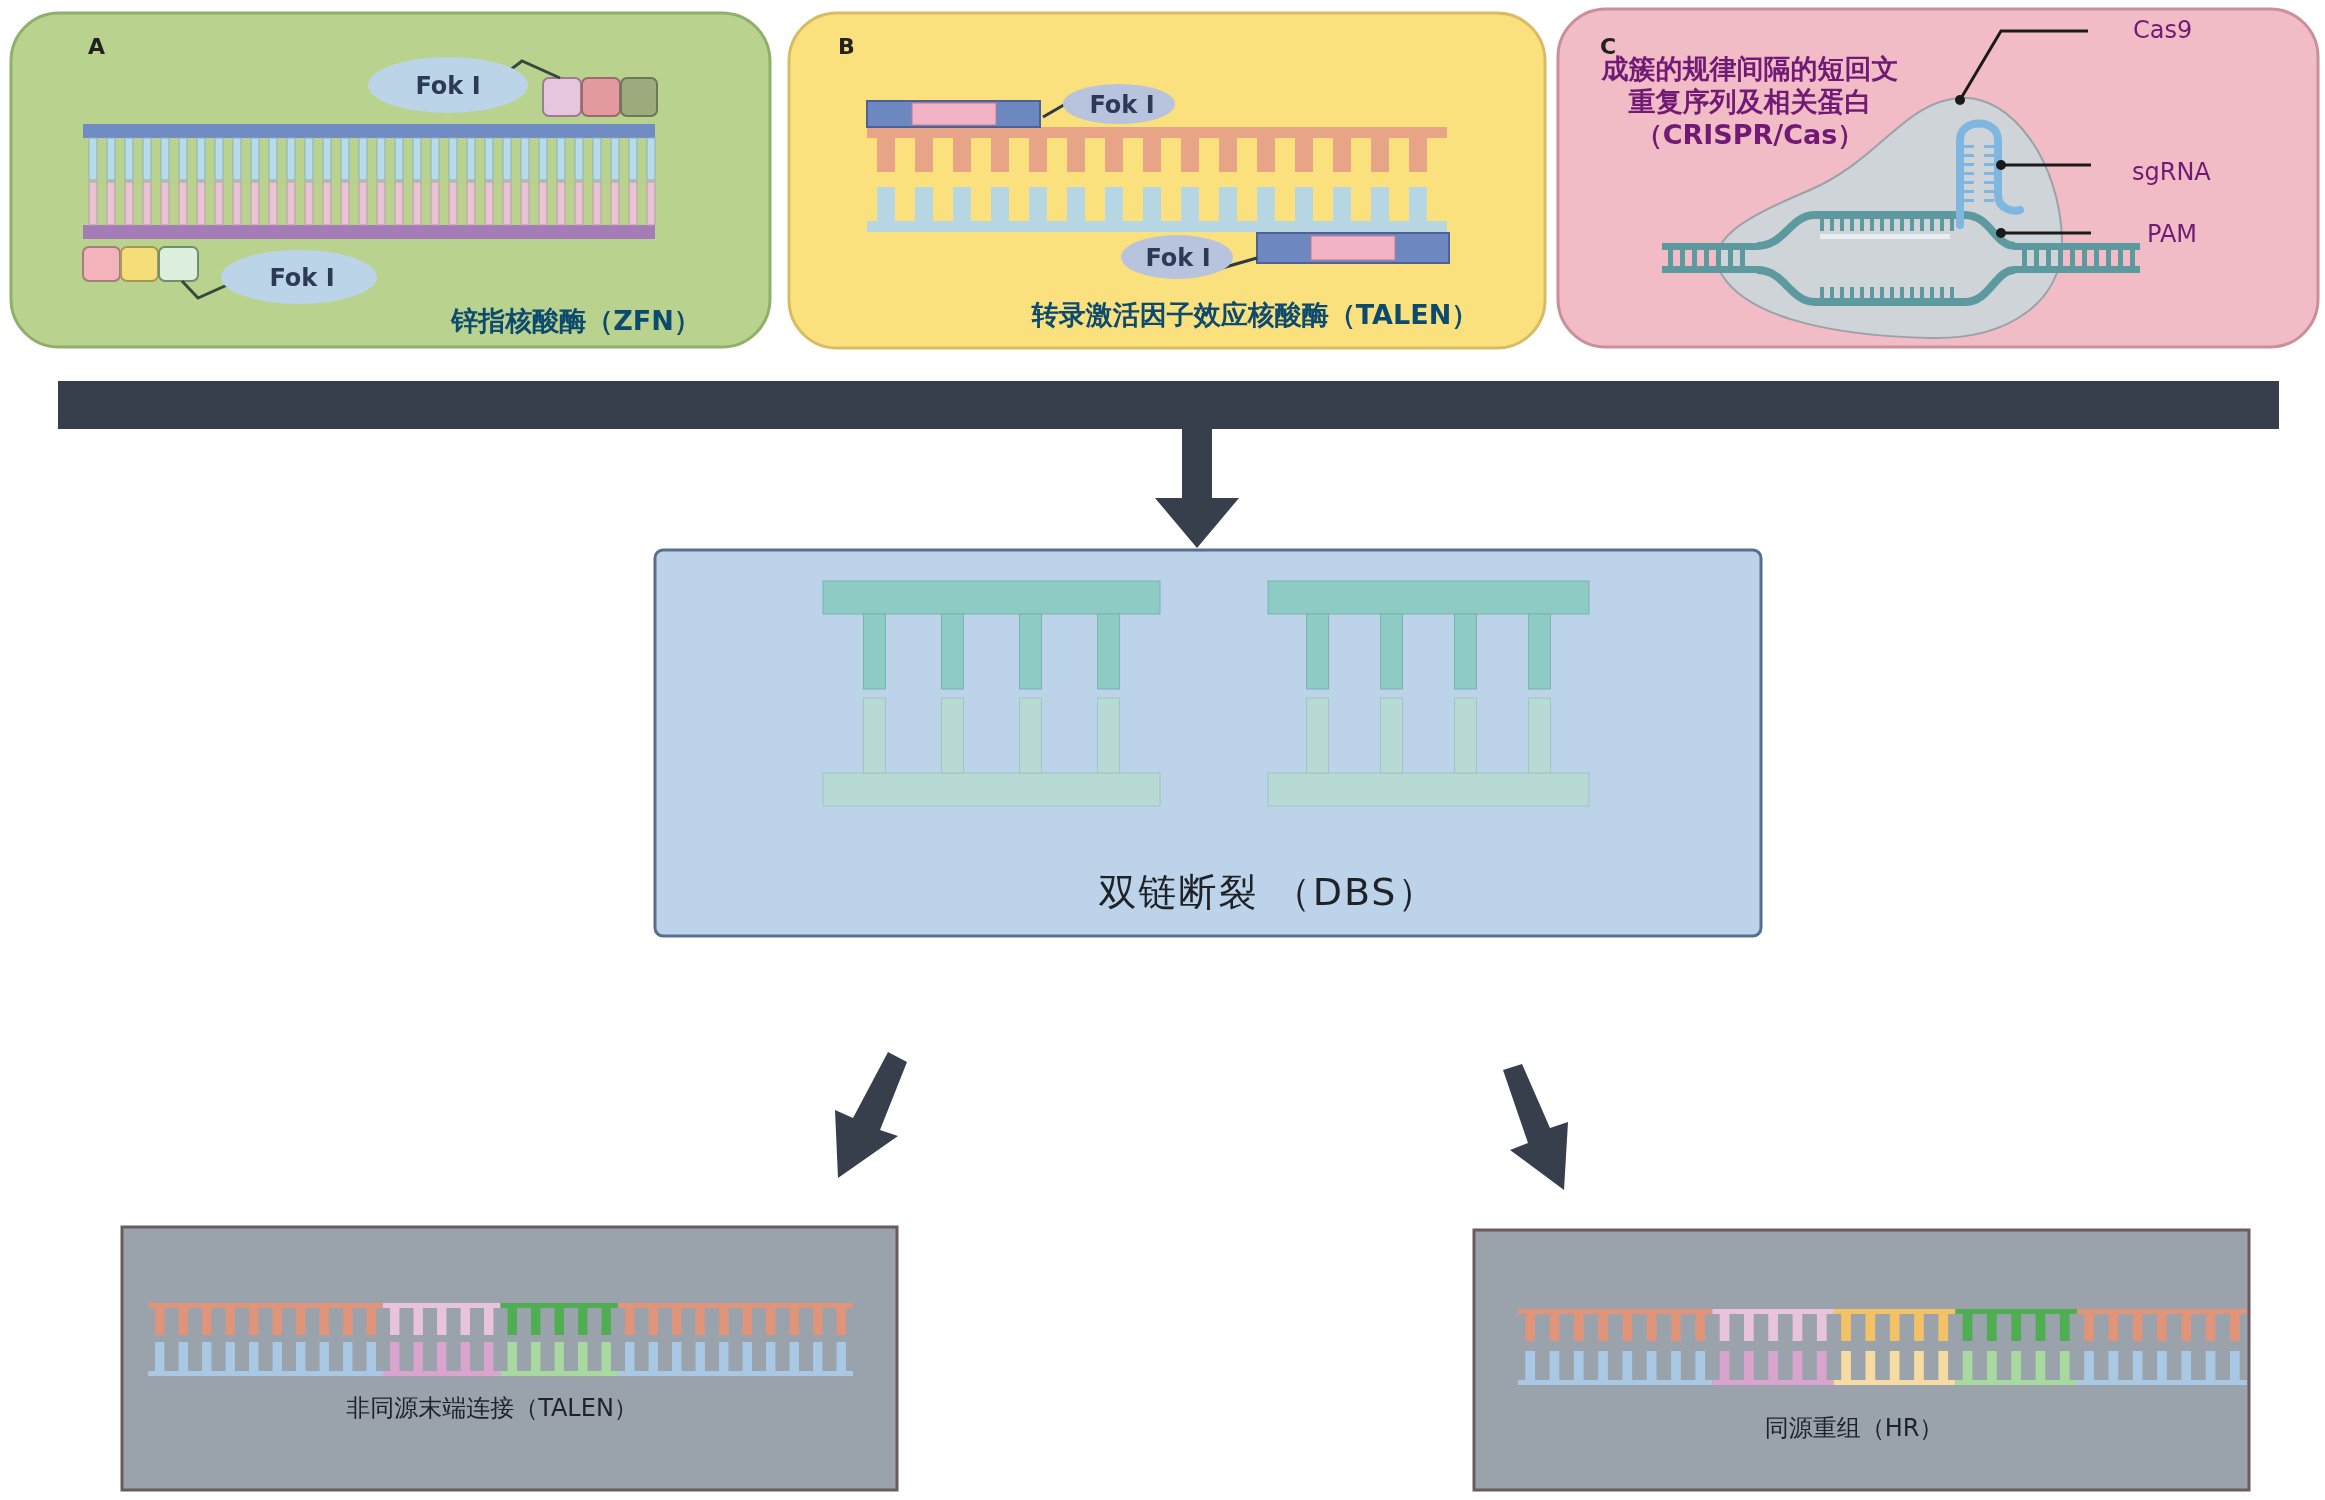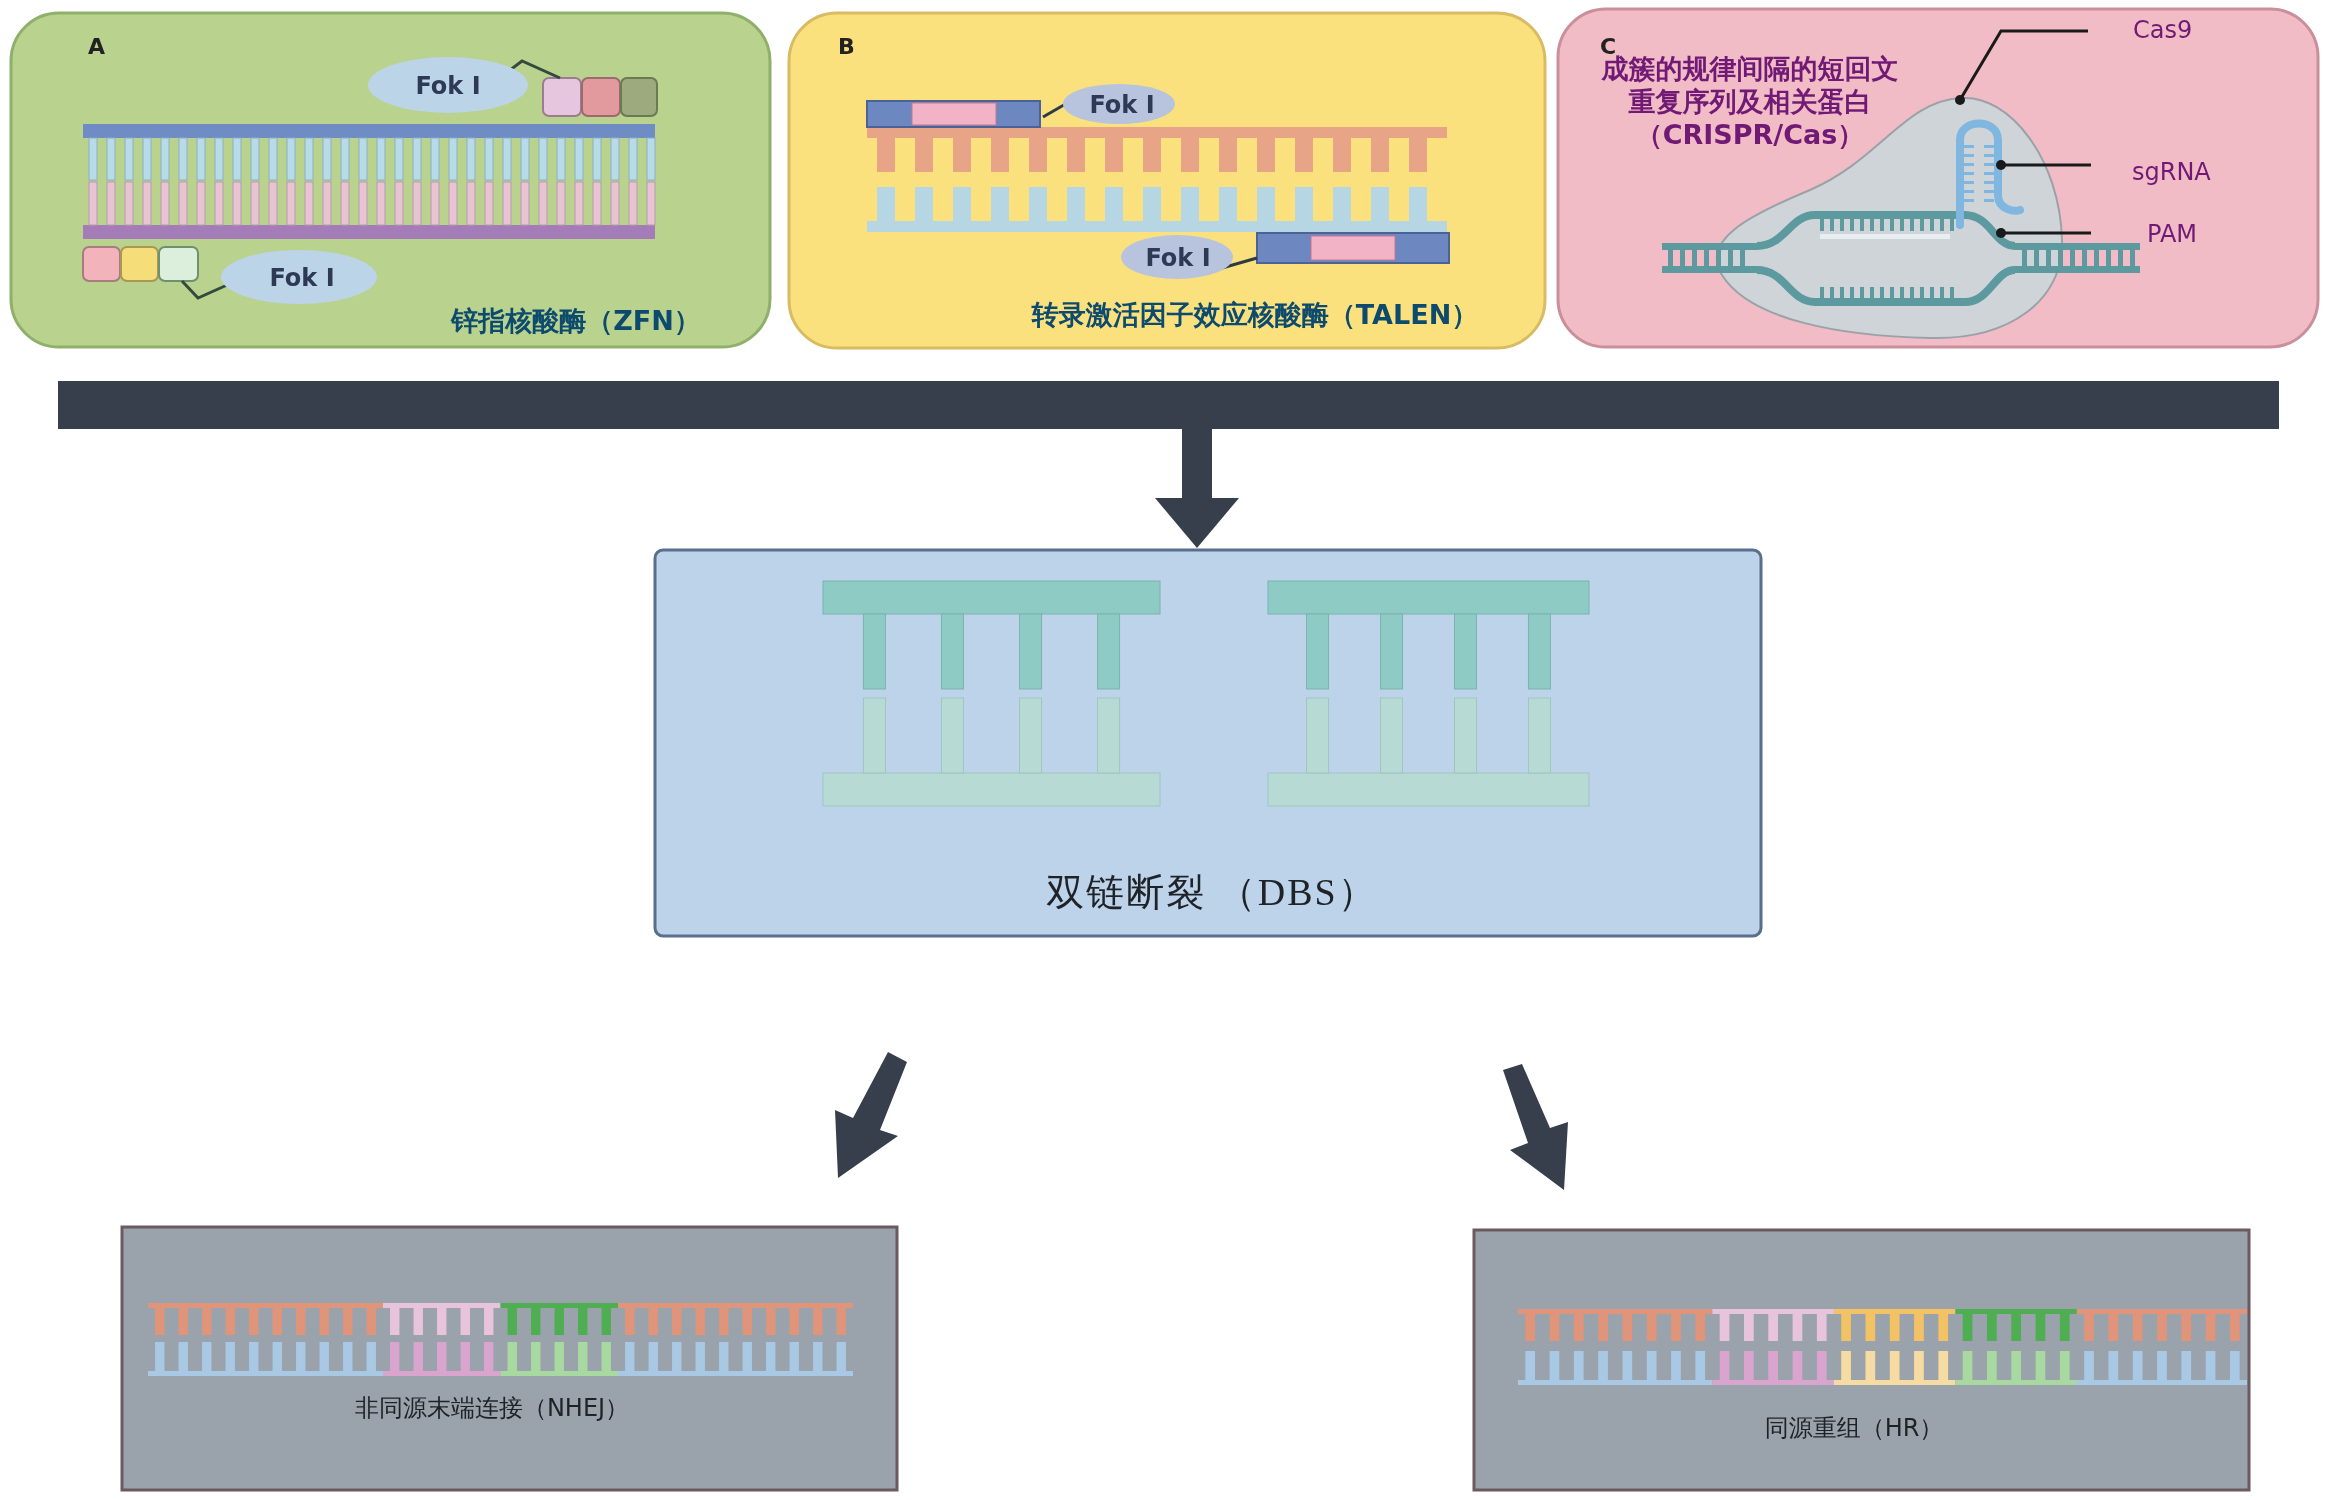--- a/index.html
+++ b/index.html
@@ -433,15 +433,15 @@
 <div class="txt panel-caption" style="left:1247px; top:314px;margin-left:8px;">转录激活因子效应核酸酶（TALEN）</div>
 
 <div class="txt panel-letter" style="left:1600px; top:36px;">C</div>
 <div class="txt crispr-title" style="left:1750px; top:68px;">成簇的规律间隔的短回文</div>
 <div class="txt crispr-title" style="left:1750px; top:101px;">重复序列及相关蛋白</div>
 <div class="txt crispr-title" style="left:1750px; top:134px;">（CRISPR/Cas）</div>
 <div class="txt side-label" style="left:2133px; top:30px;">Cas9</div>
 <div class="txt side-label" style="left:2132px; top:152px;margin-top:20px;">sgRNA</div>
 <div class="txt side-label" style="left:2147px; top:234px;">PAM</div>
 
-<div class="txt dbs-label" style="left:1212px; top:892px;font-family:Liberation Serif, serif;">双链断裂 （DBS）</div>
-<div class="txt repair-label" style="left:492px; top:1408px;">非同源末端连接（NHEJ）</div>
+<div class="txt dbs-label" style="left:1268px; top:892px;">双链断裂 （DBS）</div>
+<div class="txt repair-label" style="left:492px; top:1408px;">非同源末端连接（TALEN）</div>
 <div class="txt repair-label" style="left:1854px; top:1428px;">同源重组（HR）</div>
 
 </body></html>

